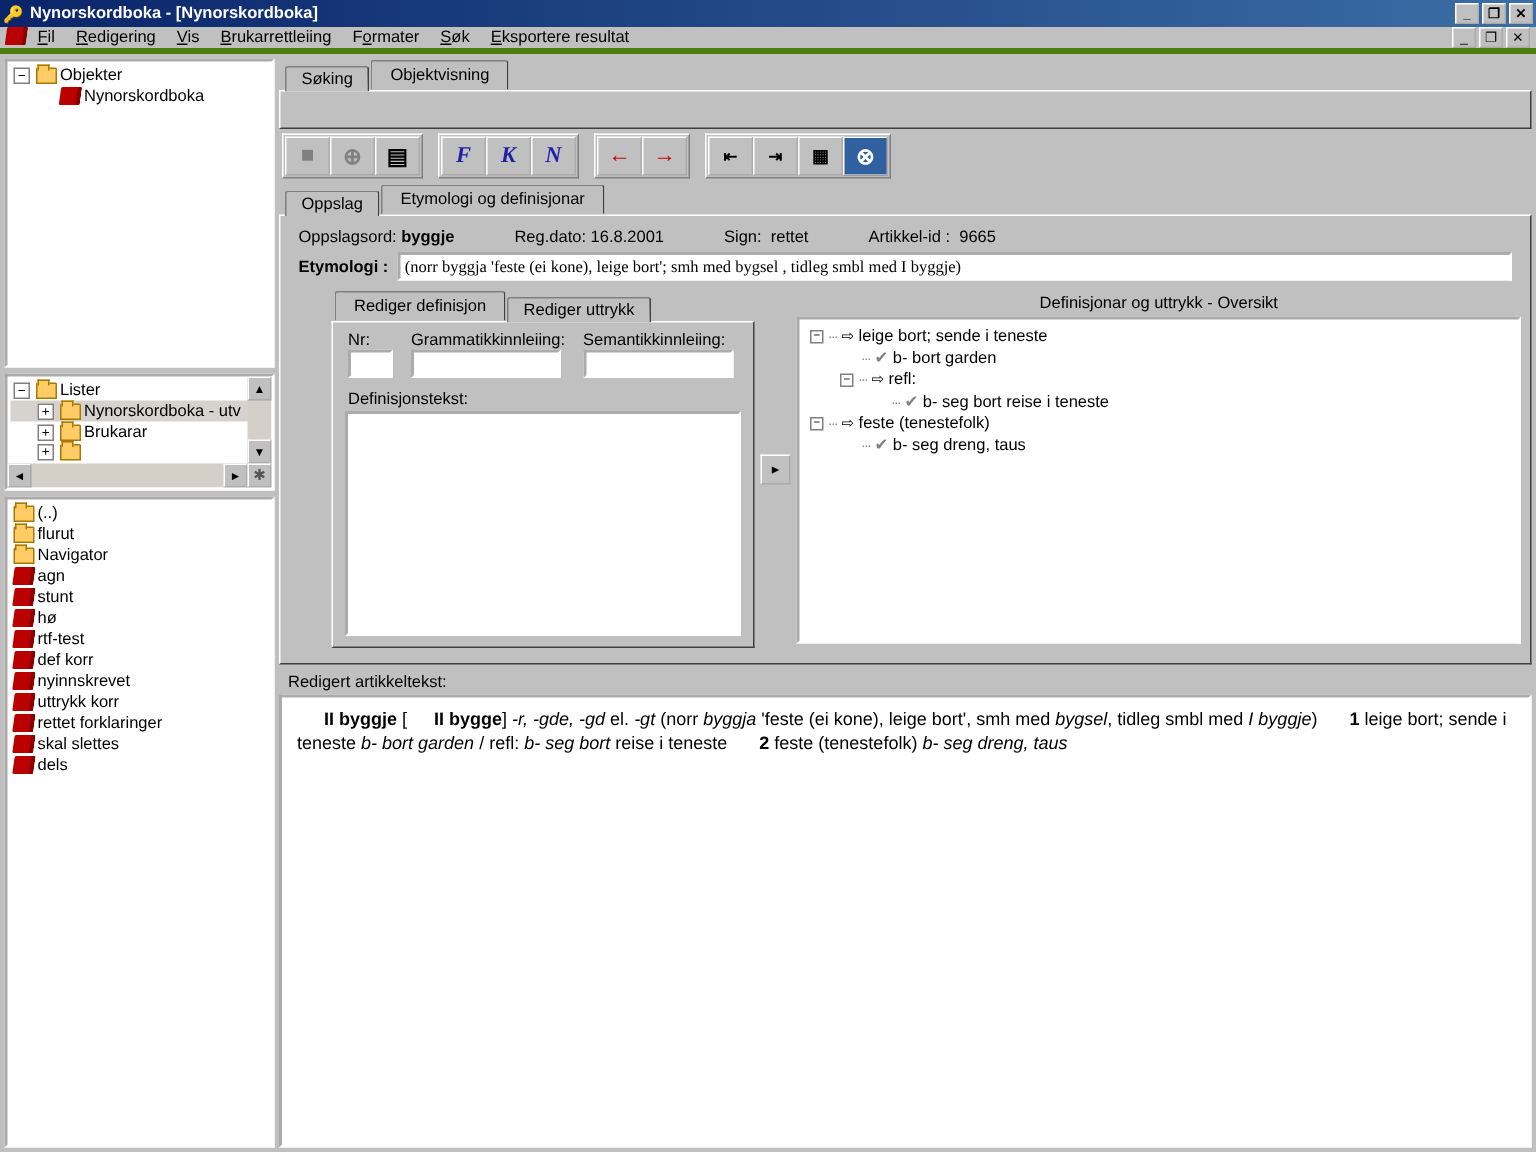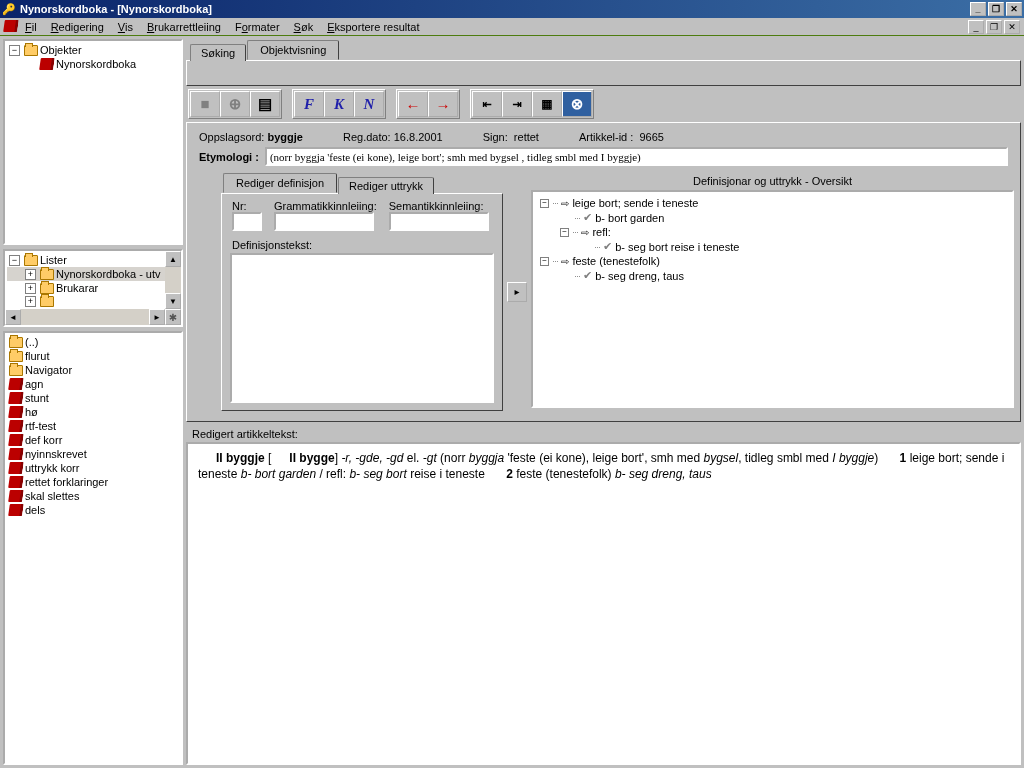--- a/index.html
+++ b/index.html
@@ -3,21 +3,21 @@
 <meta charset="utf-8">
 <style>
   * { box-sizing: border-box; margin: 0; padding: 0; }
   body { font-family: Tahoma, sans-serif; font-size: 11px; background: #c0c0c0; width: 1024px; height: 768px; overflow: hidden; }
   
   .titlebar { background: linear-gradient(to right, #0a246a, #3b6ea5); color: #fff; height: 18px; display: flex; align-items: center; padding: 0 2px; font-weight: bold; }
   .titlebar .icon { width: 14px; height: 14px; margin-right: 4px; display: inline-flex; align-items: center; justify-content: center;}
   .titlebar .spacer { flex: 1; }
   .titlebar .winbtn { width: 16px; height: 14px; background: #c0c0c0; border: 1px outset #fff; margin-left: 2px; font-size: 9px; display: flex; align-items: center; justify-content: center; color: #000; font-family: Arial; }
   
-  .menubar { background: #c0c0c0; height: 18px; display: flex; align-items: center; padding: 0 4px; border-bottom: 1px solid #4d7c0f; }
+  .menubar { background: #c0c0c0; height: 18px; display: flex; align-items: center; padding: 0 4px; border-bottom: 4px solid #4d7c0f; }
   .menubar .mitem { padding: 1px 7px; cursor: default; }
   .menubar .mitem span.u { text-decoration: underline; }
   .menubar .mdi { margin-left: auto; display: flex; }
   .menubar .mdi .winbtn { width: 16px; height: 14px; background: #c0c0c0; border: 1px outset #fff; margin-left: 2px; font-size: 9px; display: flex; align-items: center; justify-content: center; color: #000; }
   .redbook { width: 14px; height: 12px; background: #b00; border-radius: 1px; transform: skewX(-8deg); display: inline-block; border-right: 3px solid #800;}
   
   .mainlayout { display: flex; height: calc(768px - 36px); }
   .leftcol { width: 186px; display: flex; flex-direction: column; gap: 4px; padding: 3px; }
   .treebox { background: #fff; border: 2px inset #fff; overflow: auto; position: relative; }
   .tree { padding: 2px; }
@@ -240,20 +240,24 @@
         <div class="tbtn" style="color:#c00;">→</div>
       </div>
       <div class="tgrp">
         <div class="tbtn" style="font-size:11px;">⇤</div>
         <div class="tbtn" style="font-size:11px;">⇥</div>
         <div class="tbtn" style="font-size:12px;">▦</div>
         <div class="tbtn" style="background:#3060a0;color:#fff;">⊗</div>
       </div>
     </div>
 
+    <div class="tabs">
+      <div class="tab"><span class="u">O</span>ppslag</div>
+      <div class="tab active"><span class="u">E</span>tymologi og definisjonar</div>
+    </div>
     <div class="tabbody" style="padding:6px 6px 10px 6px;">
       <div class="row" style="gap:40px;">
         <span><span>Oppslagsord:</span> <b>byggje</b></span>
         <span><span>Reg.dato:</span> <span>16.8.2001</span></span>
         <span><span>Sign:</span> &nbsp;<span>rettet</span></span>
         <span><span>Artikkel-id :</span> &nbsp;<span>9665</span></span>
       </div>
       <div class="row">
         <b>Etymologi :</b>
         <input class="input" style="flex: 1 1 0%;" value="(norr byggja 'feste (ei kone), leige bort'; smh med bygsel , tidleg smbl med I byggje)">

